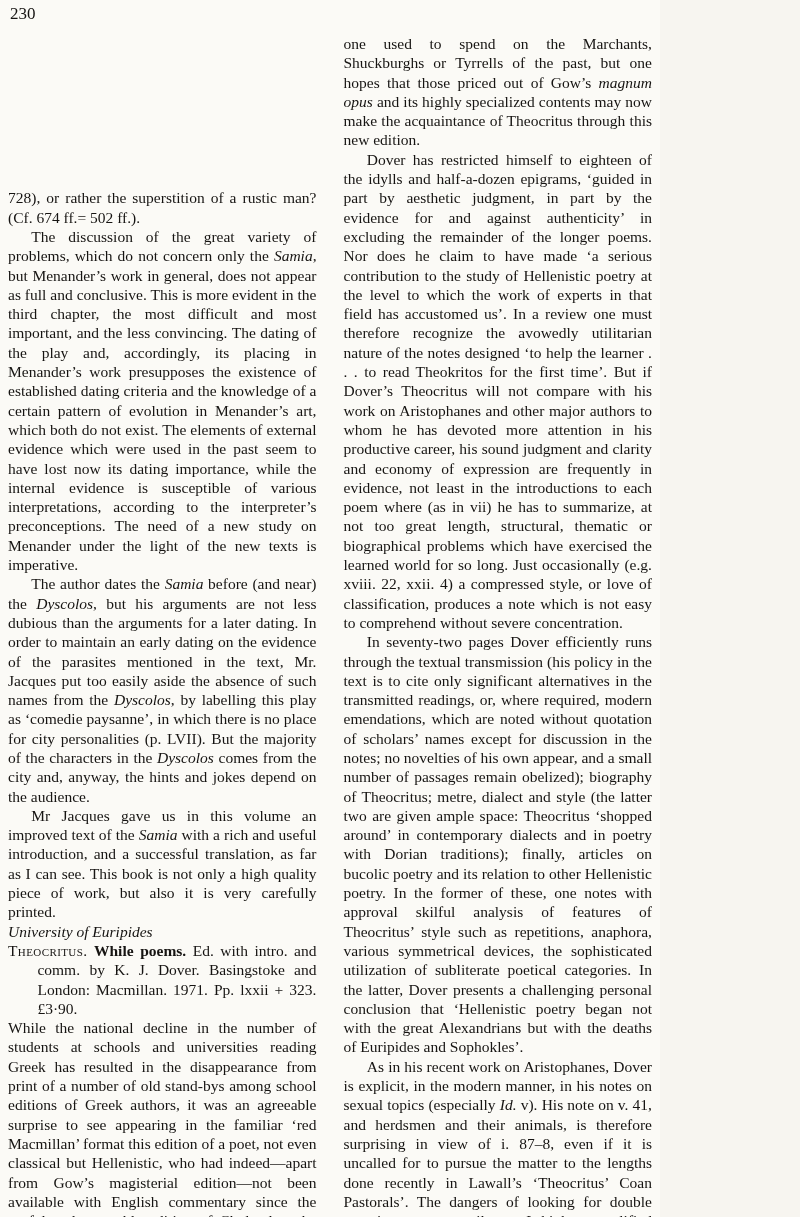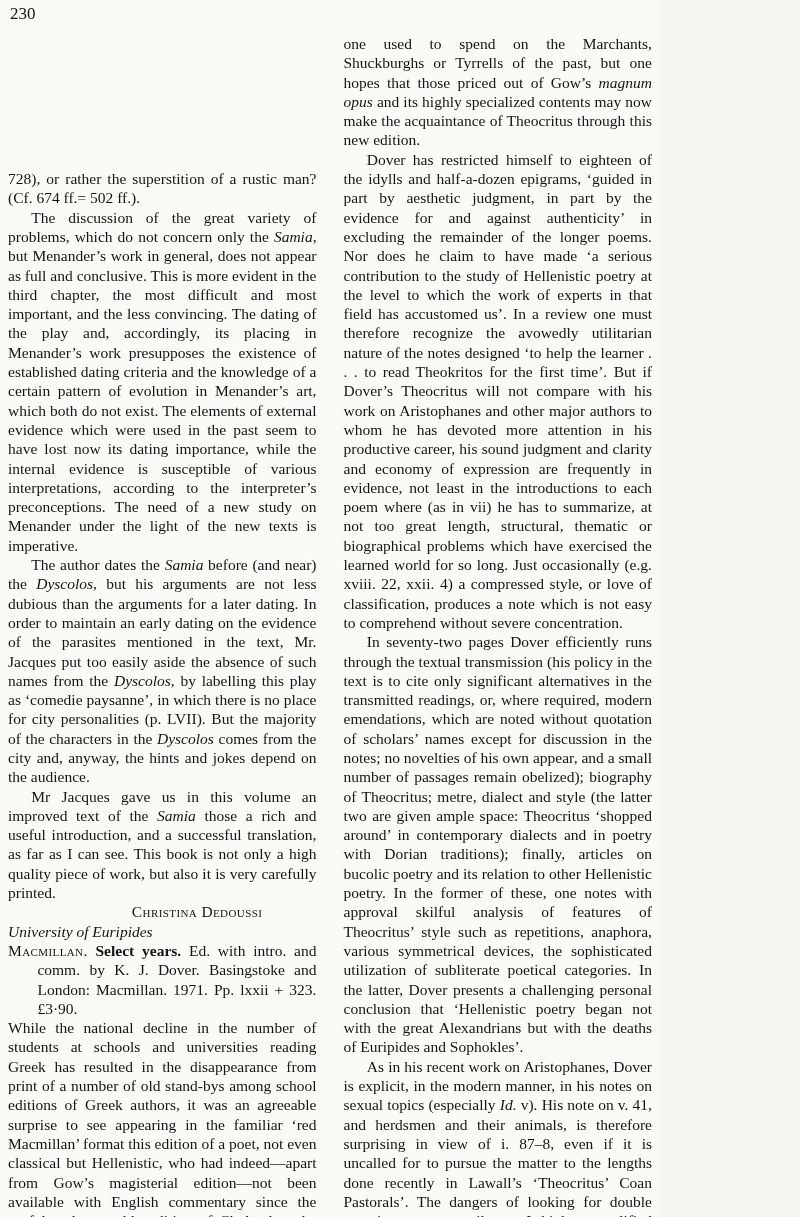--- a/index.html
+++ b/index.html
@@ -68,24 +68,23 @@
 
 <div class="page">
   <div class="header">
     <span class="page-number">230</span>
   </div>
   <div class="columns">
     <div class="col">
         <p class="para noindent"><span>728), or rather the superstition of a rustic man? (Cf. 674 ff.= 502 ff.).</span></p>
         <p class="para indent"><span>The discussion of the great variety of problems, which do not concern only the </span><span class="italic">Samia</span><span>, but Menander’s work in general, does not appear as full and conclusive. This is more evident in the third chapter, the most difficult and most important, and the less convincing. The dating of the play and, accordingly, its placing in Menander’s work presupposes the existence of established dating criteria and the knowledge of a certain pattern of evolution in Menander’s art, which both do not exist. The elements of external evidence which were used in the past seem to have lost now its dating importance, while the internal evidence is susceptible of various interpretations, according to the interpreter’s preconceptions. The need of a new study on Menander under the light of the new texts is imperative.</span></p>
         <p class="para indent"><span>The author dates the </span><span class="italic">Samia</span><span> before (and near) the </span><span class="italic">Dyscolos</span><span>, but his arguments are not less dubious than the arguments for a later dating. In order to maintain an early dating on the evidence of the parasites mentioned in the text, Mr. Jacques put too easily aside the absence of such names from the </span><span class="italic">Dyscolos</span><span>, by labelling this play as ‘comedie paysanne’, in which there is no place for city personalities (p. LVII). But the majority of the characters in the </span><span class="italic">Dyscolos</span><span> comes from the city and, anyway, the hints and jokes depend on the audience.</span></p>
-        <p class="para indent"><span>Mr Jacques gave us in this volume an improved text of the </span><span class="italic">Samia</span><span> those a rich and useful introduction, and a successful translation, as far as I can see. This book is not only a high quality piece of work, but also it is very carefully printed.</span></p>
-        <p class="para signature-name"><span class="smallcaps">Christina Dedoussi</span></p>
+        <p class="para indent"><span>Mr Jacques gave us in this volume an improved text of the </span><span class="italic">Samia</span><span> with a rich and useful introduction, and a successful translation, as far as I can see. This book is not only a high quality piece of work, but also it is very carefully printed.</span></p>
         <p class="para signature-affil"><span class="italic">University of Euripides</span></p>
-        <p class="para review-heading"><span class="smallcaps">Macmillan.</span><span> </span><span class="bold">Select years.</span><span> Ed. with intro. and comm. by K. J. Dover. Basingstoke and London: Macmillan. 1971. Pp. lxxii + 323. £3·90.</span></p>
+        <p class="para review-heading"><span class="smallcaps">Theocritus.</span><span> </span><span class="bold">While poems.</span><span> Ed. with intro. and comm. by K. J. Dover. Basingstoke and London: Macmillan. 1971. Pp. lxxii + 323. £3·90.</span></p>
         <p class="para noindent first-after-heading"><span>While the national decline in the number of students at schools and universities reading Greek has resulted in the disappearance from print of a number of old stand-bys among school editions of Greek authors, it was an agreeable surprise to see appearing in the familiar ‘red Macmillan’ format this edition of a poet, not even classical but Hellenistic, who had indeed—apart from Gow’s magisterial edition—not been available with English commentary since the useful and agreeable edition of Cholmeley, the second edition of which was published over fifty years ago. An unwelcome sign of the times is of course the price of a Greek text and commentary even of these modest proportions, when one reflects on the few shillings</span></p>
       </div>
     <div class="col">
         <p class="para noindent"><span>one used to spend on the Marchants, Shuckburghs or Tyrrells of the past, but one hopes that those priced out of Gow’s </span><span class="italic">magnum opus</span><span> and its highly specialized contents may now make the acquaintance of Theocritus through this new edition.</span></p>
         <p class="para indent"><span>Dover has restricted himself to eighteen of the idylls and half-a-dozen epigrams, ‘guided in part by aesthetic judgment, in part by the evidence for and against authenticity’ in excluding the remainder of the longer poems. Nor does he claim to have made ‘a serious contribution to the study of Hellenistic poetry at the level to which the work of experts in that field has accustomed us’. In a review one must therefore recognize the avowedly utilitarian nature of the notes designed ‘to help the learner . . . to read Theokritos for the first time’. But if Dover’s Theocritus will not compare with his work on Aristophanes and other major authors to whom he has devoted more attention in his productive career, his sound judgment and clarity and economy of expression are frequently in evidence, not least in the introductions to each poem where (as in vii) he has to summarize, at not too great length, structural, thematic or biographical problems which have exercised the learned world for so long. Just occasionally (e.g. xviii. 22, xxii. 4) a compressed style, or love of classification, produces a note which is not easy to comprehend without severe concentration.</span></p>
         <p class="para indent"><span>In seventy-two pages Dover efficiently runs through the textual transmission (his policy in the text is to cite only significant alternatives in the transmitted readings, or, where required, modern emendations, which are noted without quotation of scholars’ names except for discussion in the notes; no novelties of his own appear, and a small number of passages remain obelized); biography of Theocritus; metre, dialect and style (the latter two are given ample space: Theocritus ‘shopped around’ in contemporary dialects and in poetry with Dorian traditions); finally, articles on bucolic poetry and its relation to other Hellenistic poetry. In the former of these, one notes with approval skilful analysis of features of Theocritus’ style such as repetitions, anaphora, various symmetrical devices, the sophisticated utilization of subliterate poetical categories. In the latter, Dover presents a challenging personal conclusion that ‘Hellenistic poetry began not with the great Alexandrians but with the deaths of Euripides and Sophokles’.</span></p>
         <p class="para indent"><span>As in his recent work on Aristophanes, Dover is explicit, in the modern manner, in his notes on sexual topics (especially </span><span class="italic">Id.</span><span> v). His note on v. 41, and herdsmen and their animals, is therefore surprising in view of i. 87–8, even if it is uncalled for to pursue the matter to the lengths done recently in Lawall’s ‘Theocritus’ Coan Pastorals’. The dangers of looking for double meanings unnecessarily are, I think, exemplified by his suspicion of </span><span class="italic">ῥόδα</span><span> (v. 93), where he should simply have referred to the </span><span class="italic">σύγκρισις</span><span> of anemone and rose (Diogen. vii. 1); but the point of the comparison is not simply one of evanescent and mature beautiful flowers, but that the anemone is</span></p>
       </div>
   </div>
 </div>

